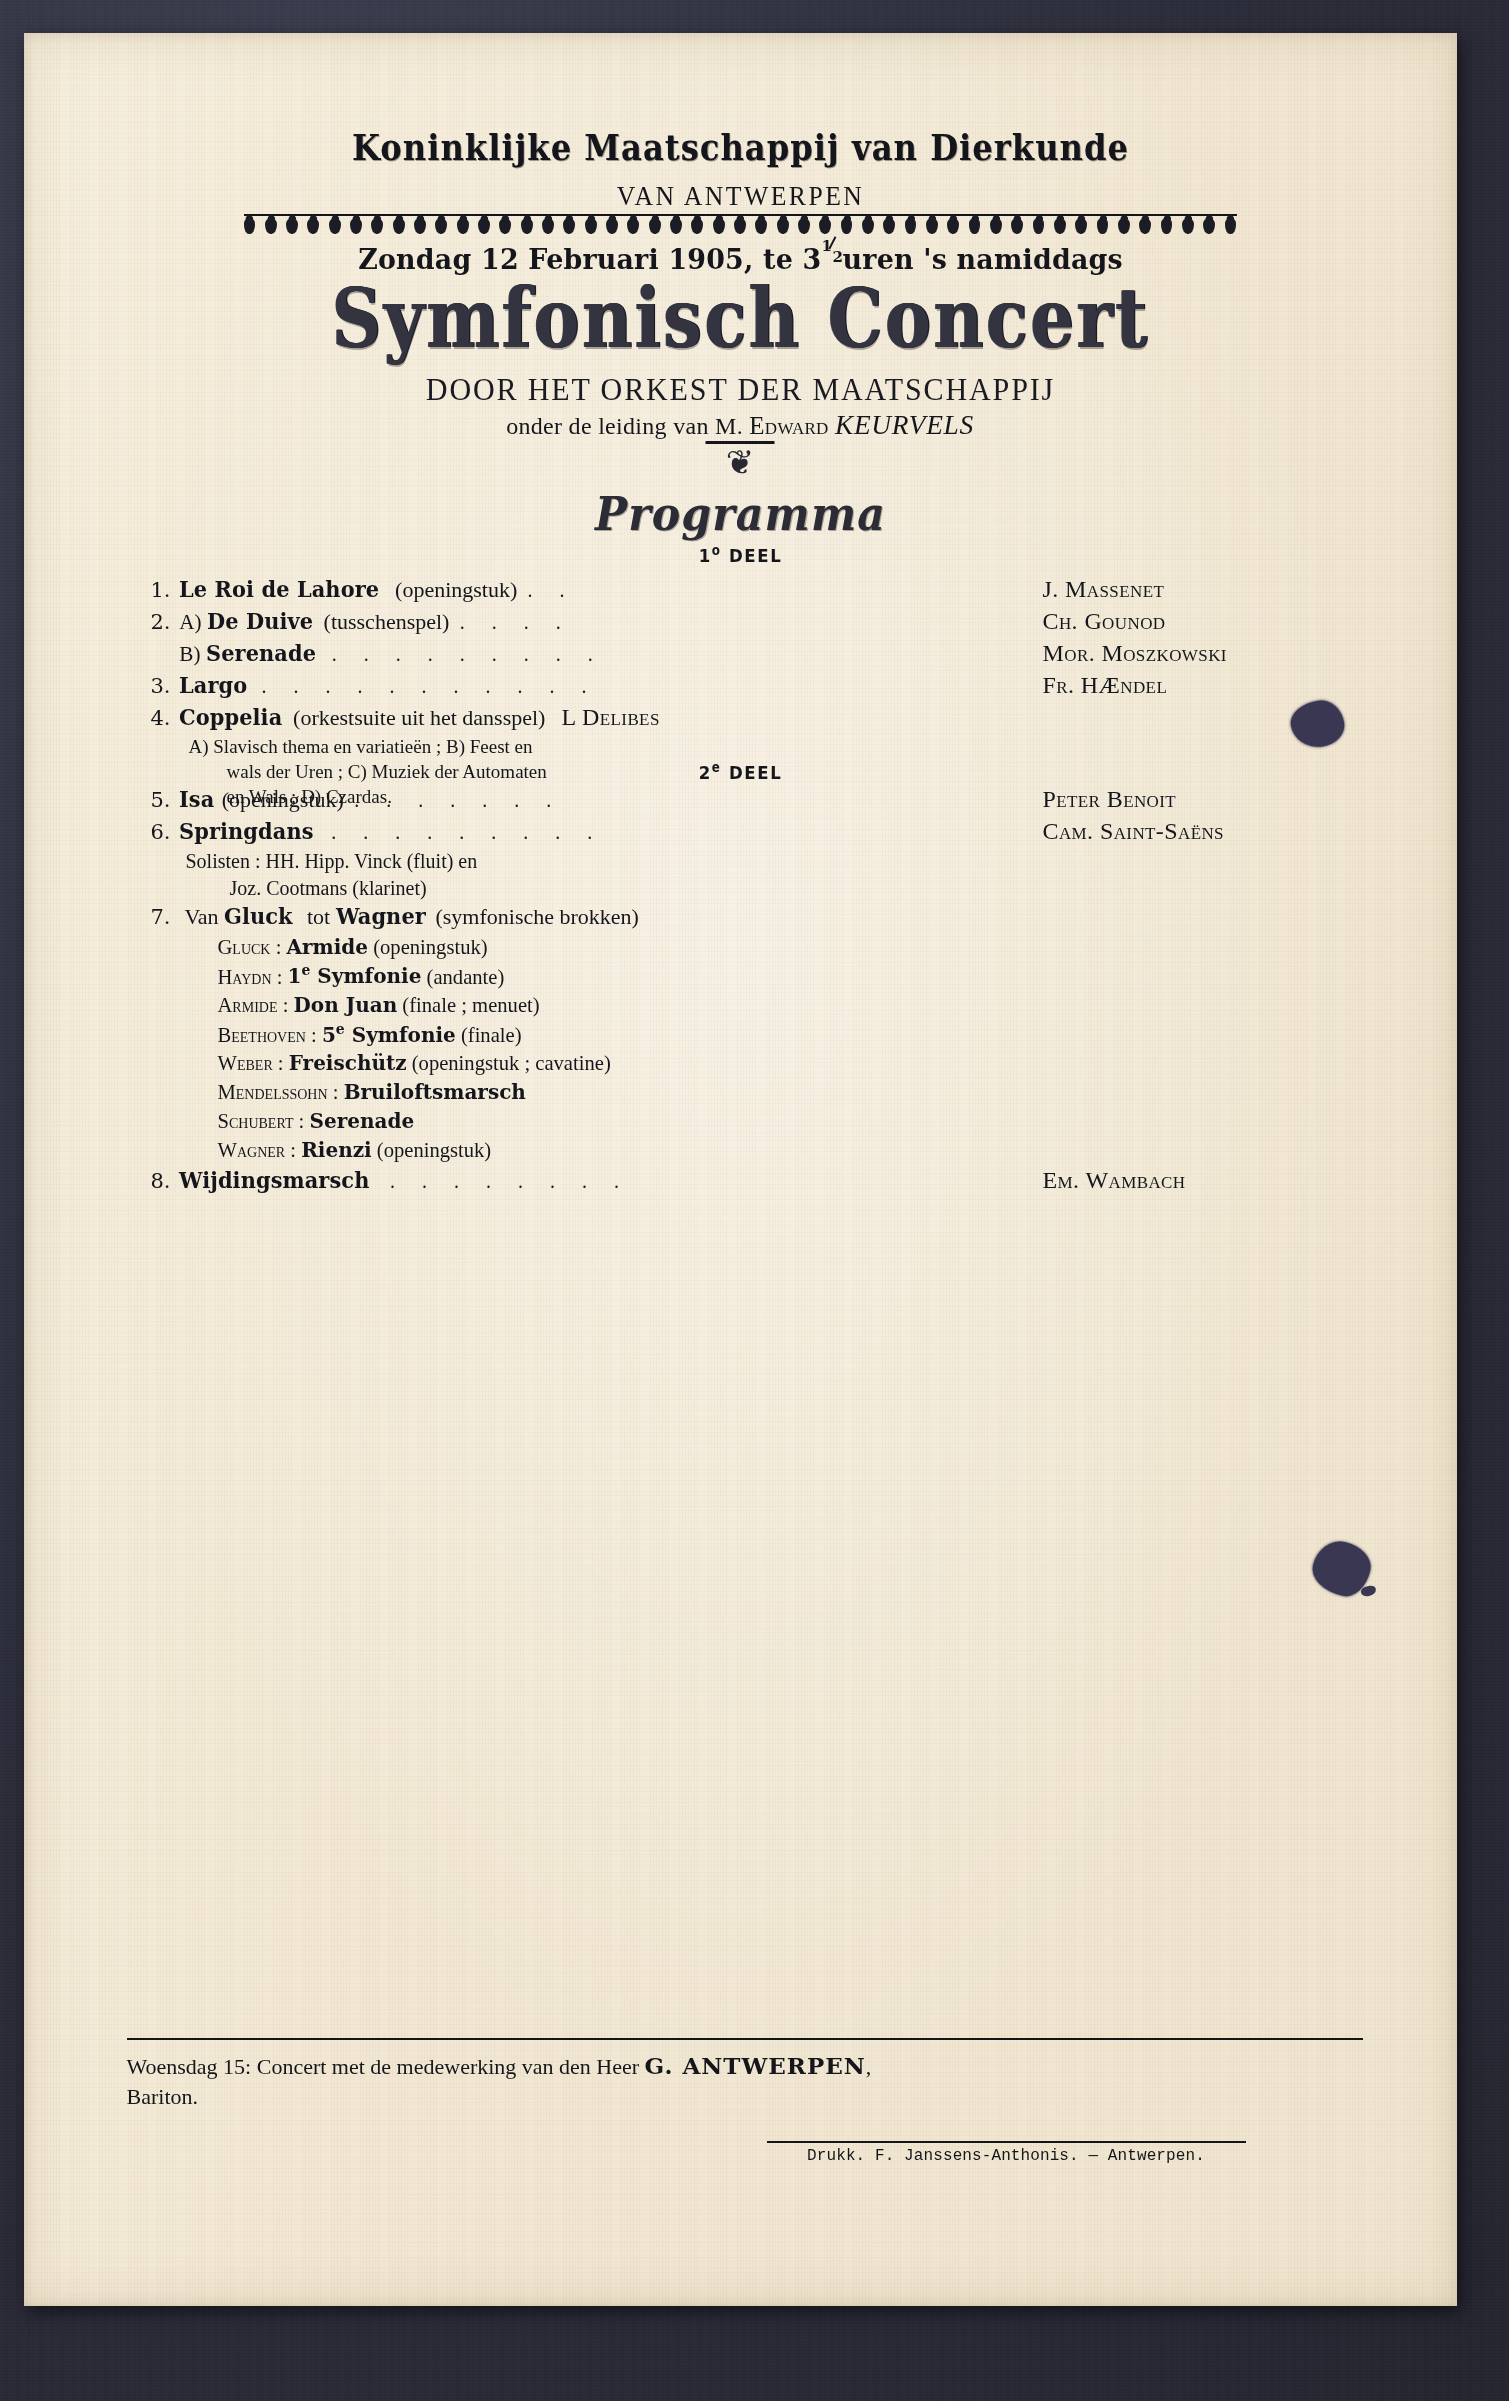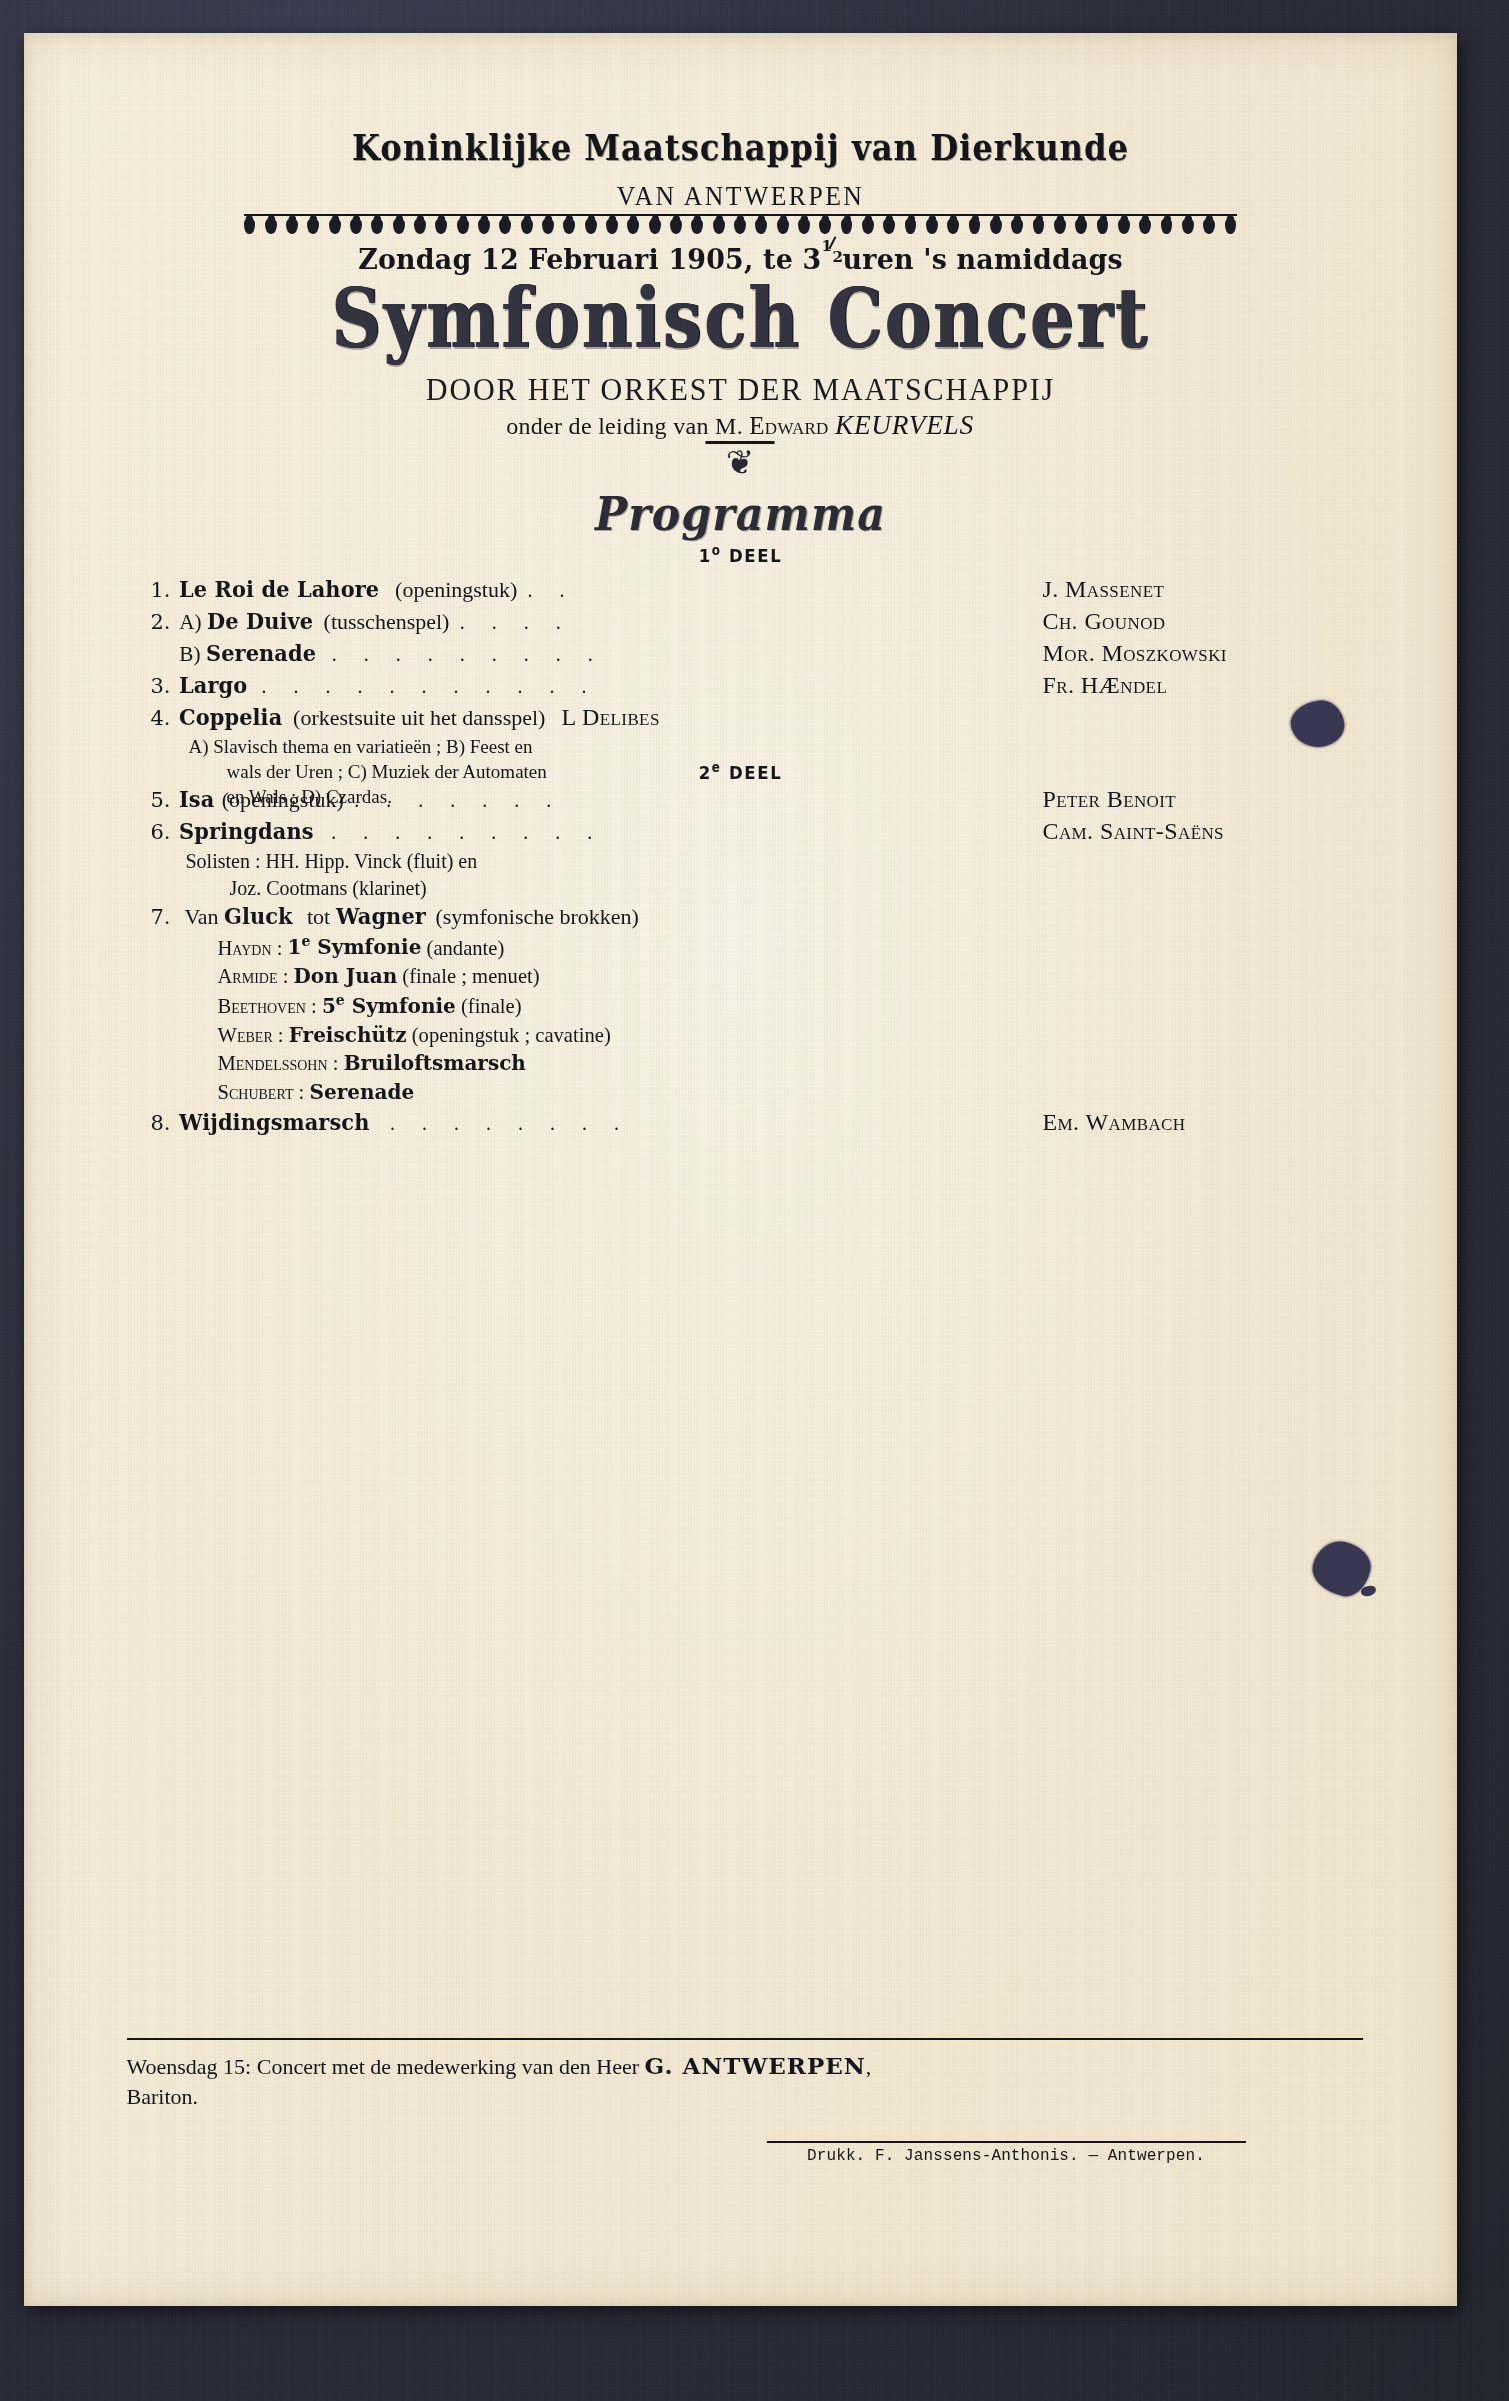--- a/index.html
+++ b/index.html
@@ -521,26 +521,28 @@
           <span><span class="work">Springdans</span></span>
           <span class="dots">. . . . . . . . .</span>
           <span class="composer">Cam. Saint-Saëns</span>
         </div>
         <div class="solisten">Solisten : HH. Hipp. Vinck (fluit) en</div>
         <div class="solisten ind2">Joz. Cootmans (klarinet)</div>
         <div class="row">
           <span class="num-col">7.</span>
           <span style="font-size: 23px;"><span class="qual">Van </span><span class="work">Gluck</span><span class="qual"> tot </span><span class="work">Wagner</span><span class="qual">(symfonische brokken)</span></span>
         </div>
+        <div class="excerpt"><span class="who">Gluck</span><span> : </span><span class="piece">Armide</span><span> (openingstuk)</span></div>
         <div class="excerpt"><span class="who">Haydn</span><span> : </span><span class="piece">1<sup>e</sup> Symfonie</span><span> (andante)</span></div>
         <div class="excerpt"><span class="who">Armide</span><span> : </span><span class="piece">Don Juan</span><span> (finale ; menuet)</span></div>
         <div class="excerpt"><span class="who">Beethoven</span><span> : </span><span class="piece">5<sup>e</sup> Symfonie</span><span> (finale)</span></div>
         <div class="excerpt"><span class="who">Weber</span><span> : </span><span class="piece">Freischütz</span><span> (openingstuk ; cavatine)</span></div>
         <div class="excerpt"><span class="who">Mendelssohn</span><span> : </span><span class="piece">Bruiloftsmarsch</span></div>
         <div class="excerpt"><span class="who">Schubert</span><span> : </span><span class="piece">Serenade</span></div>
+        <div class="excerpt"><span class="who">Wagner</span><span> : </span><span class="piece">Rienzi</span><span> (openingstuk)</span></div>
         <div class="row">
           <span class="num-col">8.</span>
           <span><span class="work">Wijdingsmarsch</span></span>
           <span class="dots">. . . . . . . .</span>
           <span class="composer">Em. Wambach</span>
         </div>
       </div>
 
     <div class="abs" id="footer-rule"></div>
 

